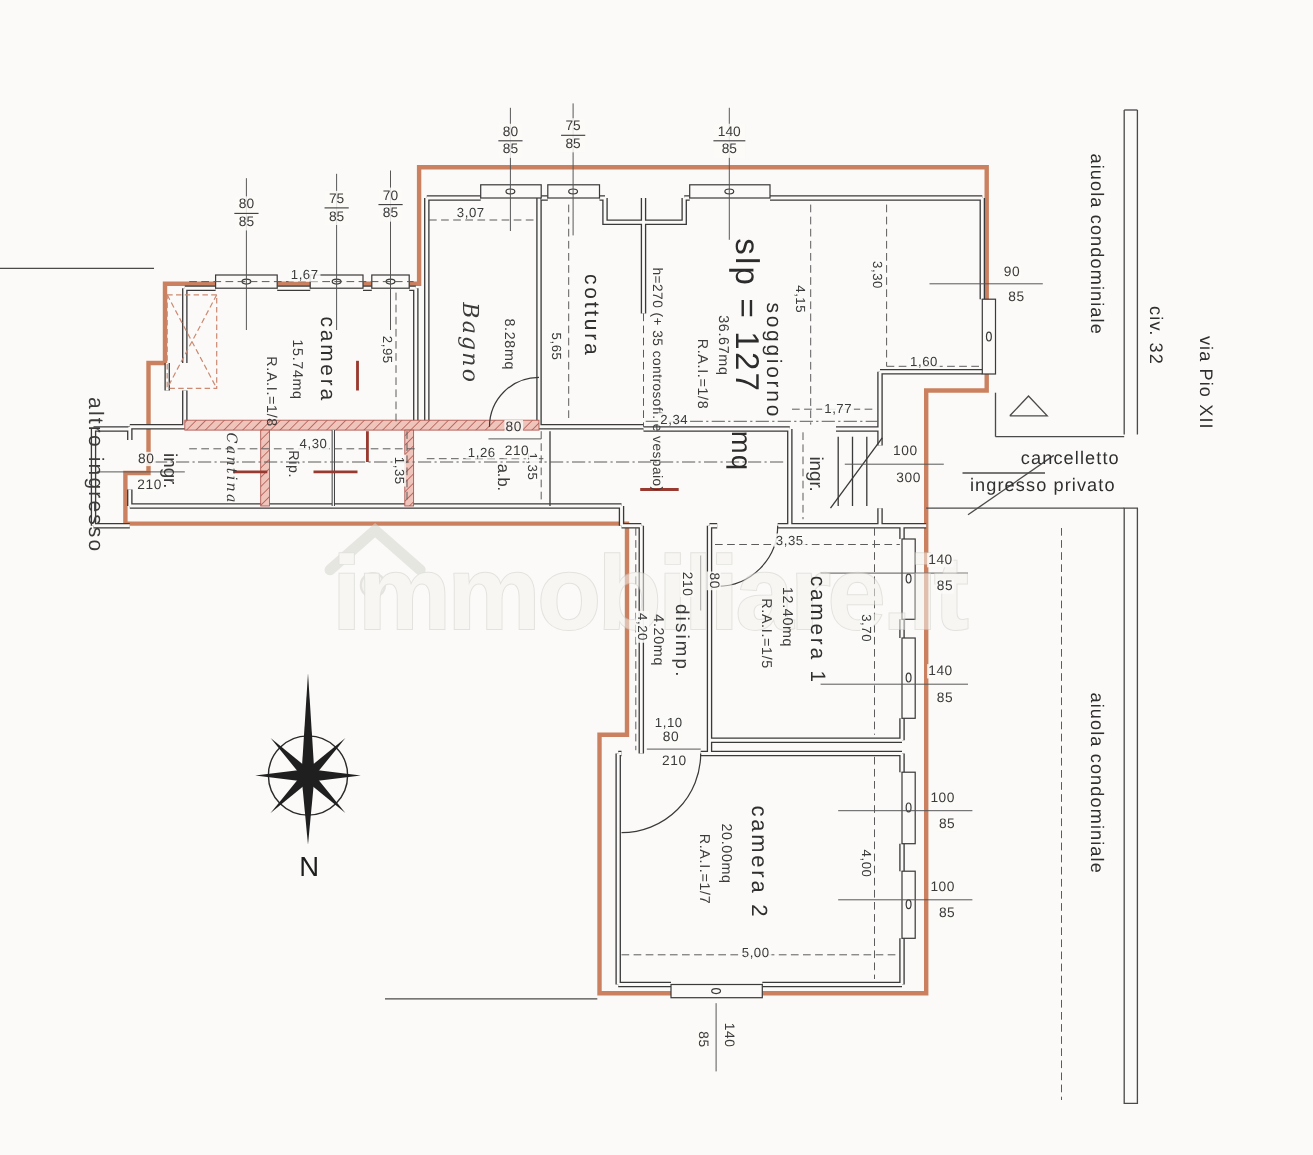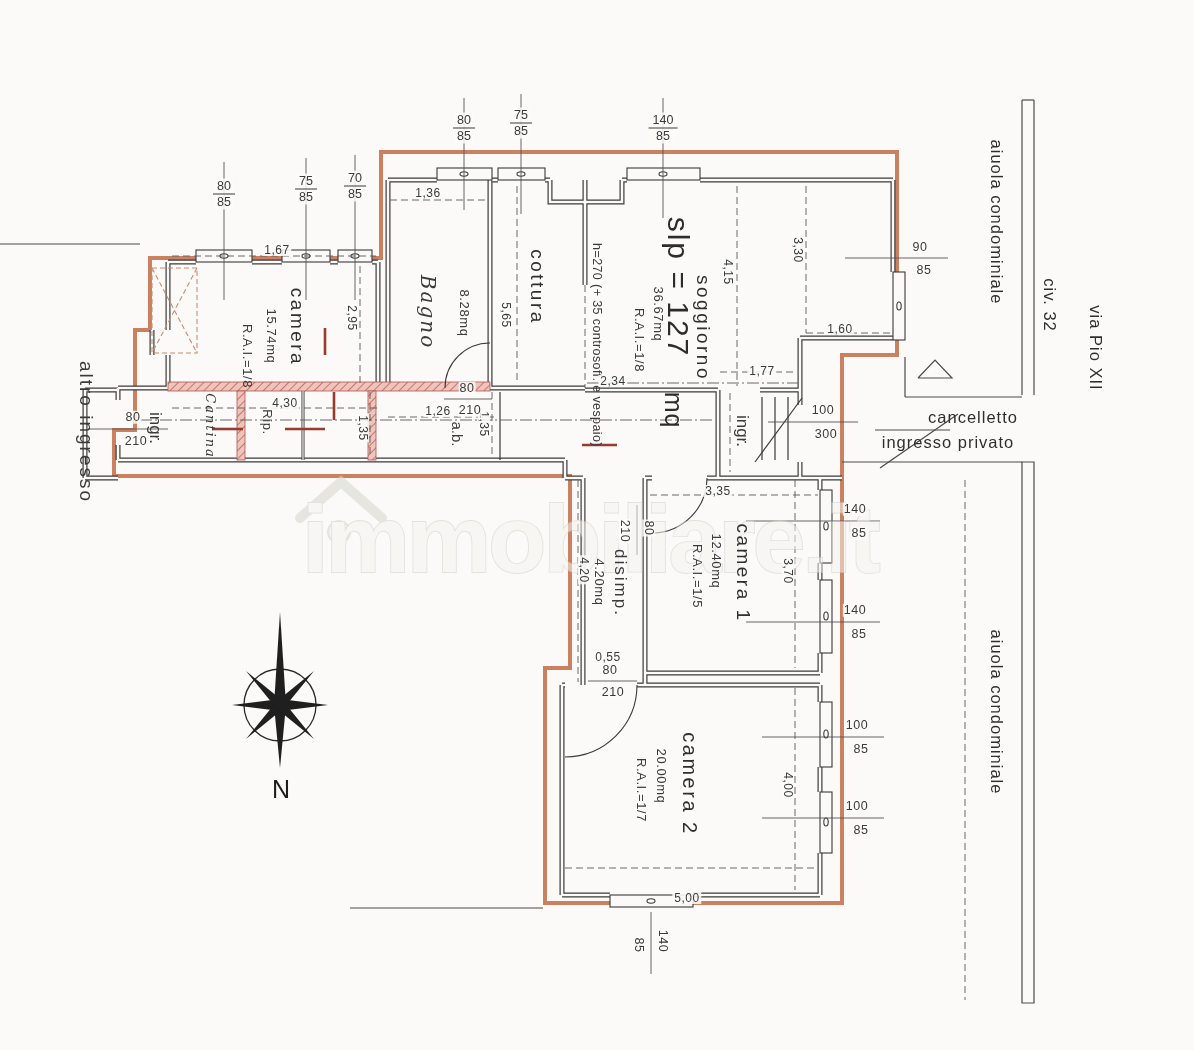--- a/index.html
+++ b/index.html
@@ -264,37 +264,37 @@
 <div class="lbl r site" style="left:997px;top:222px">aiuola condominiale</div>
 <div class="lbl r site" style="left:997px;top:712px">aiuola condominiale</div>
 <div class="lbl r site" style="left:1050px;top:305px">civ. 32</div>
 <div class="lbl r site" style="left:1096px;top:348px">via Pio XII</div>
 <div class="lbl site" style="left:973px;top:417px">cancelletto</div>
 <div class="lbl site" style="left:948px;top:442px">ingresso privato</div>
 <div class="lbl ncl" style="left:281px;top:789px">N</div>
 
 <div class="lbl dim" style="left:277px;top:250px">1,67</div>
 <div class="lbl r dim" style="left:352px;top:318px">2,95</div>
-<div class="lbl dim" style="left:428px;top:193px">1,36</div>
+<div class="lbl dim" style="left:428px;top:193px">3,07</div>
 <div class="lbl r dim" style="left:506px;top:315px">5,65</div>
 <div class="lbl r dim" style="left:728px;top:272px">4,15</div>
 <div class="lbl r dim" style="left:798px;top:250px">3,30</div>
 <div class="lbl dim" style="left:840px;top:329px">1,60</div>
 <div class="lbl dim" style="left:762px;top:371px">1,77</div>
 <div class="lbl dim" style="left:613px;top:381px">2,34</div>
 <div class="lbl dim" style="left:285px;top:403px">4,30</div>
 <div class="lbl dim" style="left:438px;top:411px">1,26</div>
 <div class="lbl r dim" style="left:363px;top:428px">1,35</div>
 <div class="lbl r dim" style="left:484px;top:424px">1,35</div>
 <div class="lbl dim" style="left:718px;top:491px">3,35</div>
 <div class="lbl r dim" style="left:788px;top:571px">3,70</div>
 <div class="lbl r dim" style="left:584px;top:570px">4,20</div>
 <div class="lbl r dim" style="left:788px;top:785px">4,00</div>
-<div class="lbl dim" style="left:687px;top:898px">5,00</div>
-<div class="lbl dim" style="left:608px;top:657px">0,55</div>
+<div class="lbl dim" style="left:687px;top:866px">5,00</div>
+<div class="lbl dim" style="left:608px;top:657px">1,10</div>
 
 <div class="frac" style="left:224px;top:194px">
   <span class="t">80</span>
   <span class="b">85</span>
 </div>
 <div class="frac" style="left:306px;top:189px">
   <span class="t">75</span>
   <span class="b">85</span>
 </div>
 <div class="frac" style="left:355px;top:186px">

